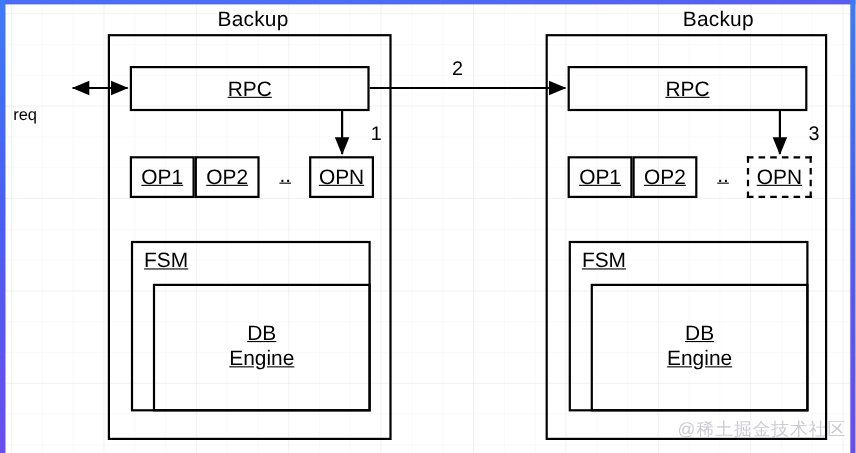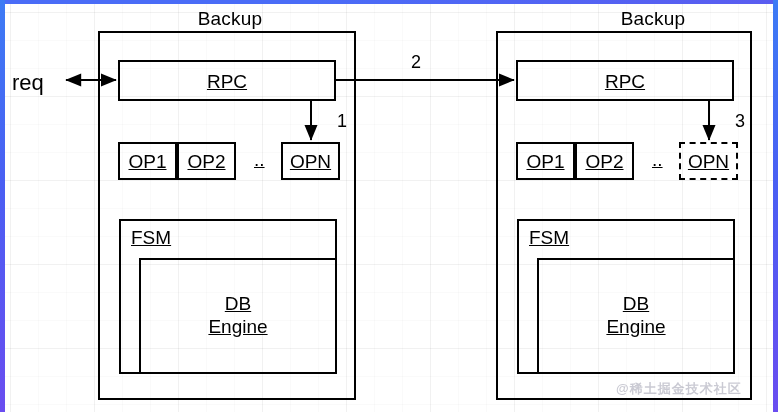--- a/index.html
+++ b/index.html
@@ -66,39 +66,39 @@
   }
 
   .num-label {
     position: absolute;
     font-size: 18px;
     font-weight: 400;
     white-space: nowrap;
   }
   .side-label {
     position: absolute;
-    font-size: 22px;
+    font-size: 15px;
     white-space: nowrap;
+    margin-top: 26px;
   }
 
   svg.overlay {
     position: absolute;
     left: 0; top: 0;
     width: 778px;
     height: 412px;
     overflow: visible;
     pointer-events: none;
   }
   .watermark {
     position: absolute;
-    font-size: 13px;
+    font-size: 16px;
     color: rgba(80, 80, 110, 0.30);
     white-space: nowrap;
     letter-spacing: 1px;
-    font-weight: bold;
   }
 </style>
 </head>
 <body>
 
 <div id="canvas">
 
   <div id="frame-top"></div>
   <div id="frame-left"></div>
   <div id="frame-right"></div>

